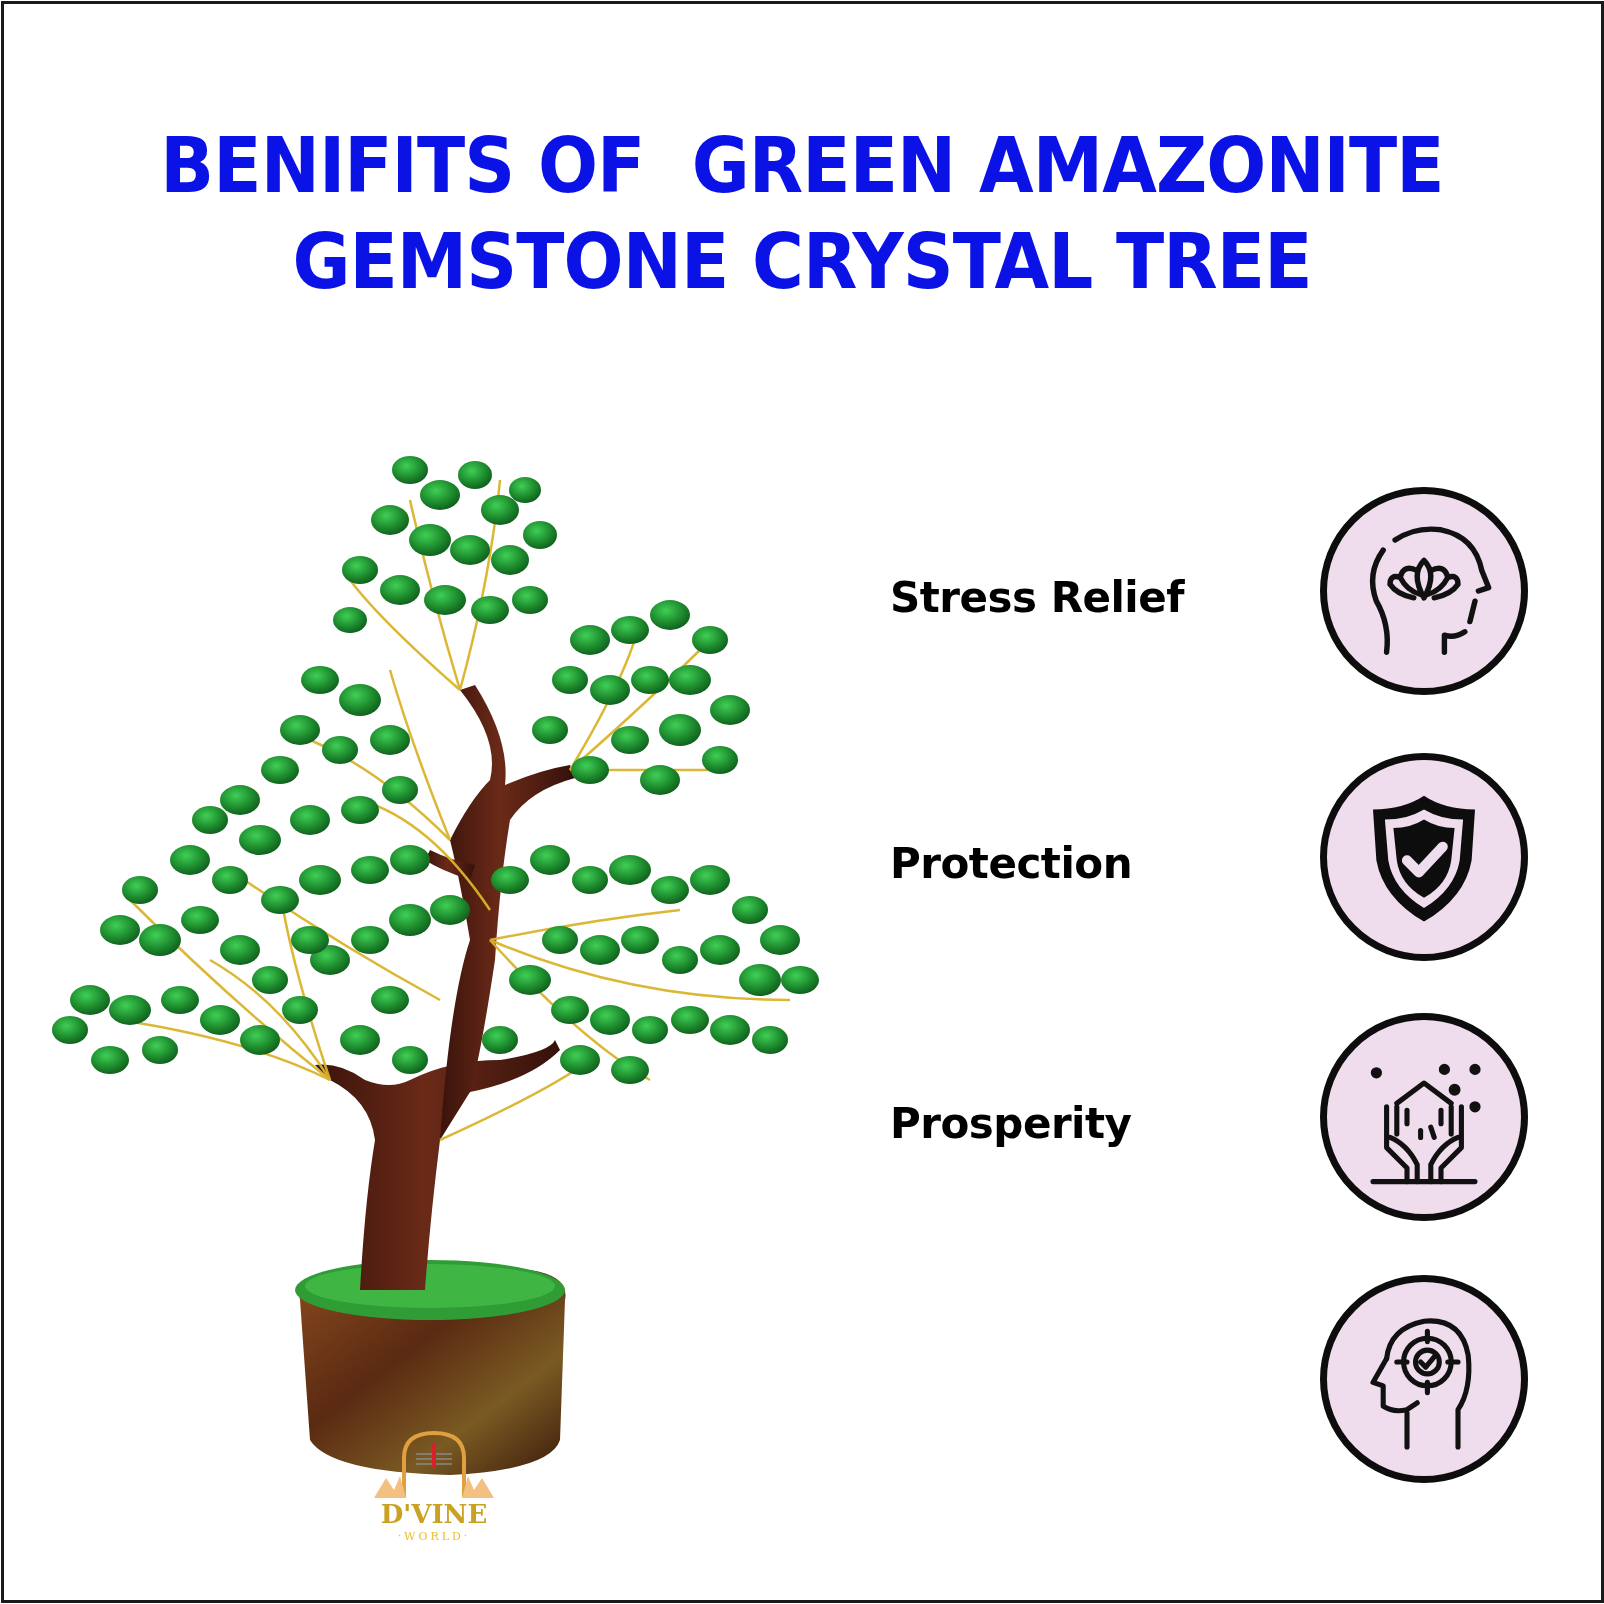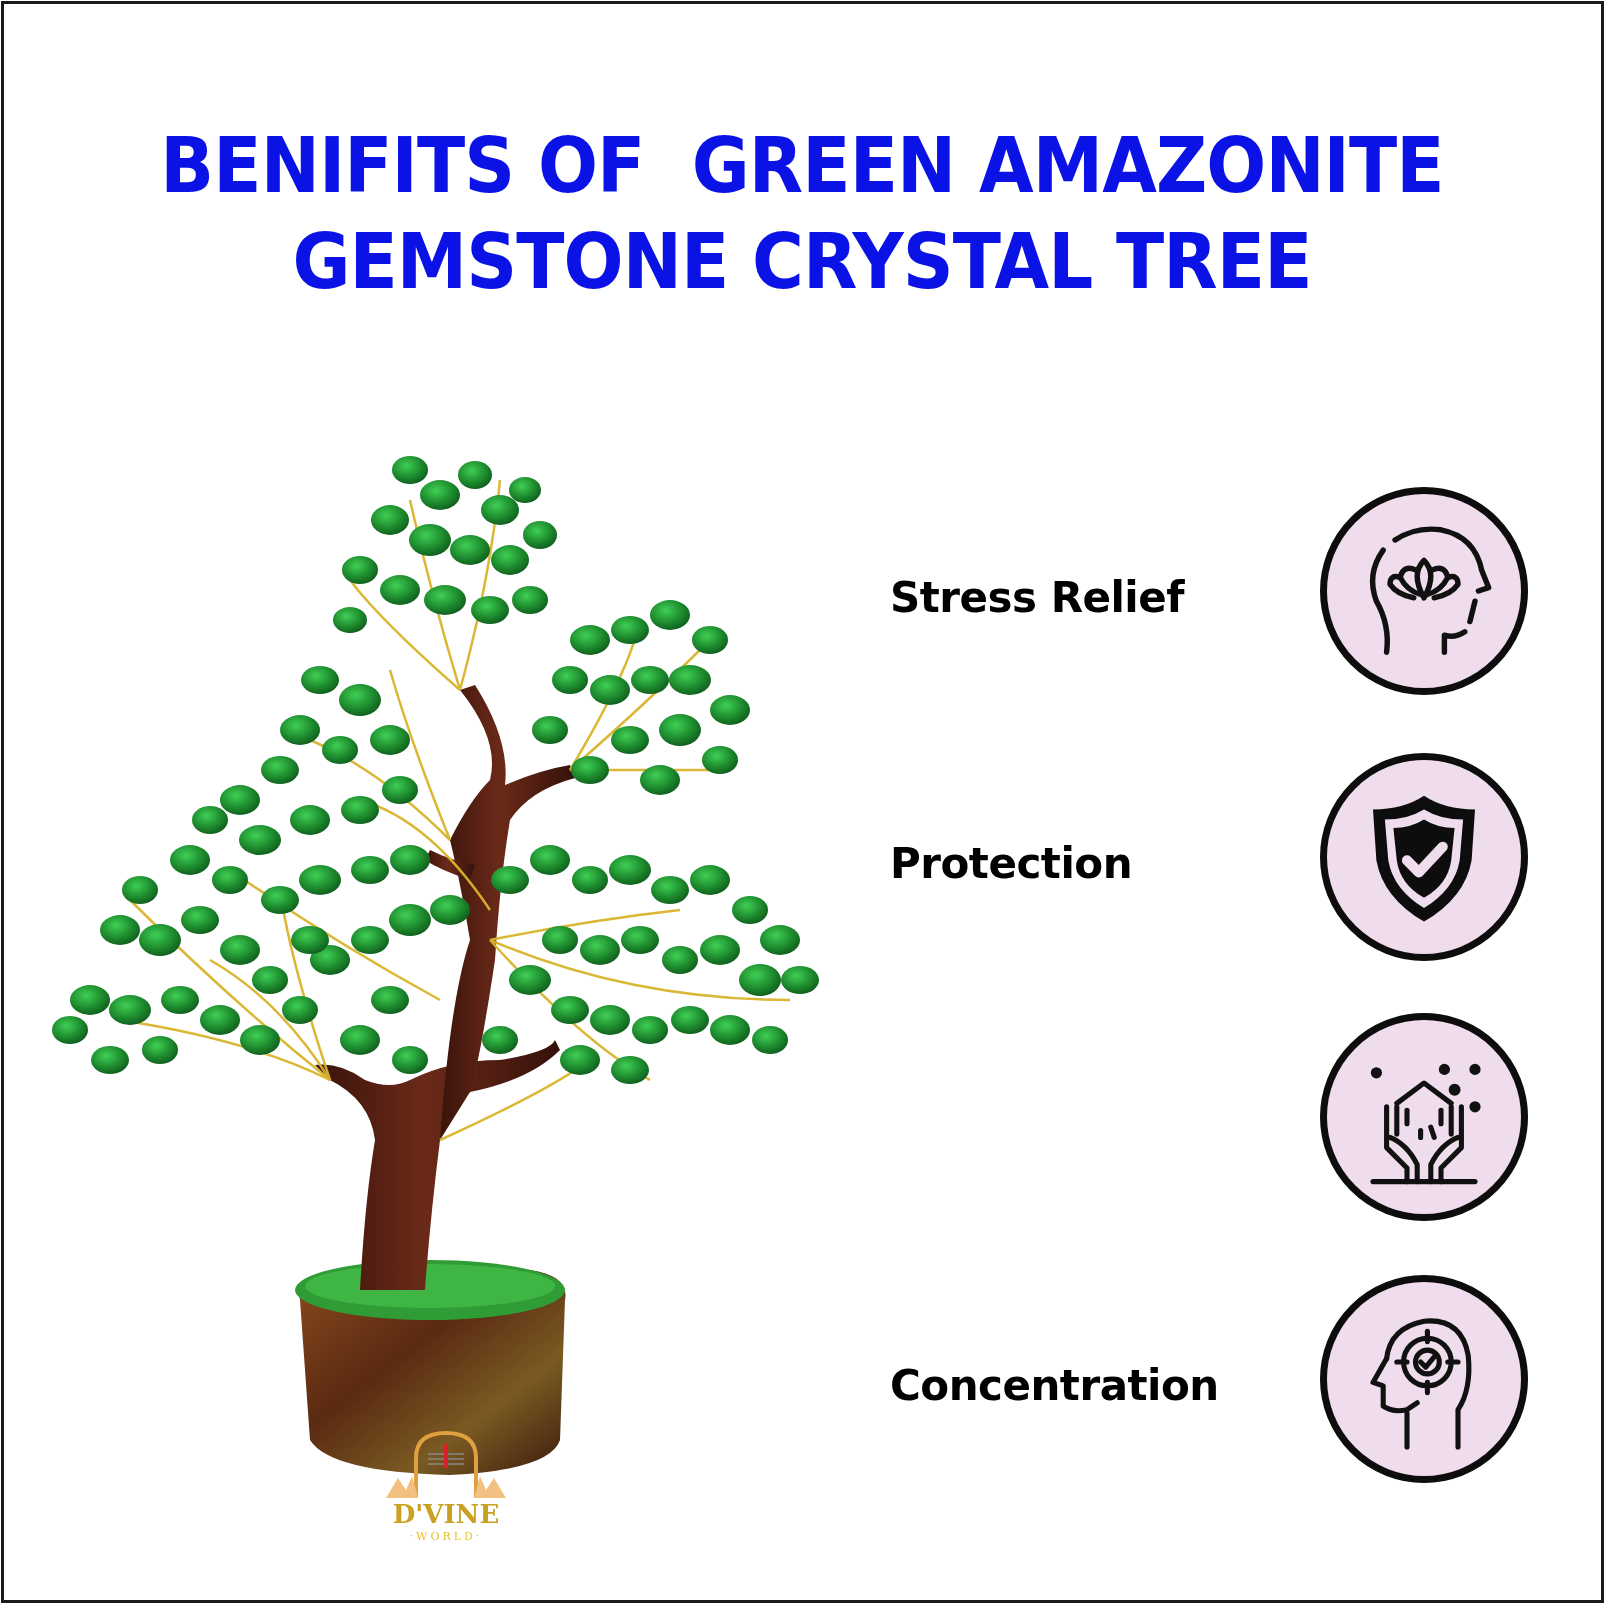--- a/index.html
+++ b/index.html
@@ -6,21 +6,21 @@
     body { width: 1604px; height: 1604px; position: relative; overflow: hidden; font-family: "DejaVu Sans", sans-serif; }
     .frame { position: absolute; left: 1px; top: 1px; width: 1597px; height: 1596px; border: 3px solid #1a1a1a; box-sizing: content-box; }
     .title { position: absolute; left: 0; top: 118px; width: 1604px; text-align: center; color: #0a12e6; font-family: "DejaVu Sans", sans-serif; font-weight: bold; font-size: 76px; line-height: 96px; letter-spacing: -1px; transform: scaleX(0.93); transform-origin: 50% 50%; }
     .title .line { display: block; white-space: pre; }
     .tree-wrap { position: absolute; left: 30px; top: 440px; width: 820px; height: 1120px; }
     .tree-wrap svg { width: 100%; height: 100%; }
     .benefit { position: absolute; left: 890px; width: 700px; height: 220px; }
     .benefit .label { position: absolute; left: 0; top: 50%; transform: translateY(-50%); font-family: "DejaVu Sans", sans-serif; font-weight: bold; font-size: 42px; color: #000; letter-spacing: -0.5px; }
     .benefit .icon { position: absolute; left: 430px; top: 0; width: 208px; height: 208px; border-radius: 50%; background: #efdcec; border: 7px solid #0d0d0d; box-sizing: border-box; display: flex; align-items: center; justify-content: center; }
     .benefit .icon svg { width: 170px; height: 170px; }
-    .logo { position: absolute; left: 376px; top: 1428px; width: 140px; height: 120px; }
+    .logo { position: absolute; left: 364px; top: 1428px; width: 140px; height: 120px; }
   </style>
 </head>
 <body>
 
 <div class="frame"></div>
 
 <div class="title">
   <span class="line">BENIFITS OF  GREEN AMAZONITE</span>
   <span class="line">GEMSTONE CRYSTAL TREE</span>
 </div>
@@ -218,20 +218,21 @@
     <svg viewBox="0 0 100 100">
       <path d="M50 14 Q38 22 20 22 L22 52 Q26 74 50 88 Q74 74 78 52 L80 22 Q62 22 50 14 Z" fill="#0d0d0d"></path>
       <path d="M50 22 Q40 28 27 28 L29 52 Q32 69 50 80 Q68 69 71 52 L73 28 Q60 28 50 22 Z" fill="#efdcec"></path>
       <path d="M50 28 Q42 33 32 33 L34 52 Q36 66 50 74 Q64 66 66 52 L68 33 Q58 33 50 28 Z" fill="#0d0d0d"></path>
       <path d="M40 52 L47 59 L61 44" fill="none" stroke="#efdcec" stroke-width="6" stroke-linecap="round" stroke-linejoin="round"></path>
     </svg>
   </div>
 </div>
 
 <div class="benefit" style="top: 1013px;">
+  <span class="label">Prosperity</span>
   <div class="icon">
     <svg viewBox="0 0 100 100" fill="none" stroke="#111" stroke-width="3" stroke-linecap="round" stroke-linejoin="round">
       <circle cx="22" cy="24" r="1.8" fill="#111"></circle>
         <circle cx="62" cy="22" r="1.8" fill="#111"></circle>
         <circle cx="80" cy="22" r="1.8" fill="#111"></circle>
       <circle cx="68" cy="34" r="2" fill="#111"></circle>
         <circle cx="80" cy="44" r="1.8" fill="#111"></circle>
       <path d="M34 42 L50 30 L66 42"></path>
       <path d="M28 44 L28 68 L40 80 L40 88"></path>
       <path d="M34 44 L34 60"></path>
@@ -242,21 +243,20 @@
       <path d="M40 46 L40 54"></path>
         <path d="M60 46 L60 54"></path>
       <path d="M48 58 L48 62"></path>
         <path d="M54 56 L56 62"></path>
       <path d="M20 88 L80 88"></path>
     </svg>
   </div>
 </div>
 
 <div class="benefit" style="top: 1275px;">
-  <span class="label">Concentration</span>
   <div class="icon">
     <svg viewBox="0 0 100 100" fill="none" stroke="#111" stroke-width="3" stroke-linecap="round" stroke-linejoin="round">
       <path d="M28 38 Q30 20 50 16 Q72 14 76 36 Q78 56 70 68 L70 90"></path>
       <path d="M28 38 L20 52 L26 54 L26 66 Q32 70 40 68 L46 64"></path>
       <path d="M40 70 L40 90"></path>
       <circle cx="52" cy="40" r="14"></circle>
       <circle cx="52" cy="40" r="7"></circle>
       <path d="M52 22 L52 28"></path>
         <path d="M52 52 L52 58"></path>
       <path d="M34 40 L40 40"></path>

